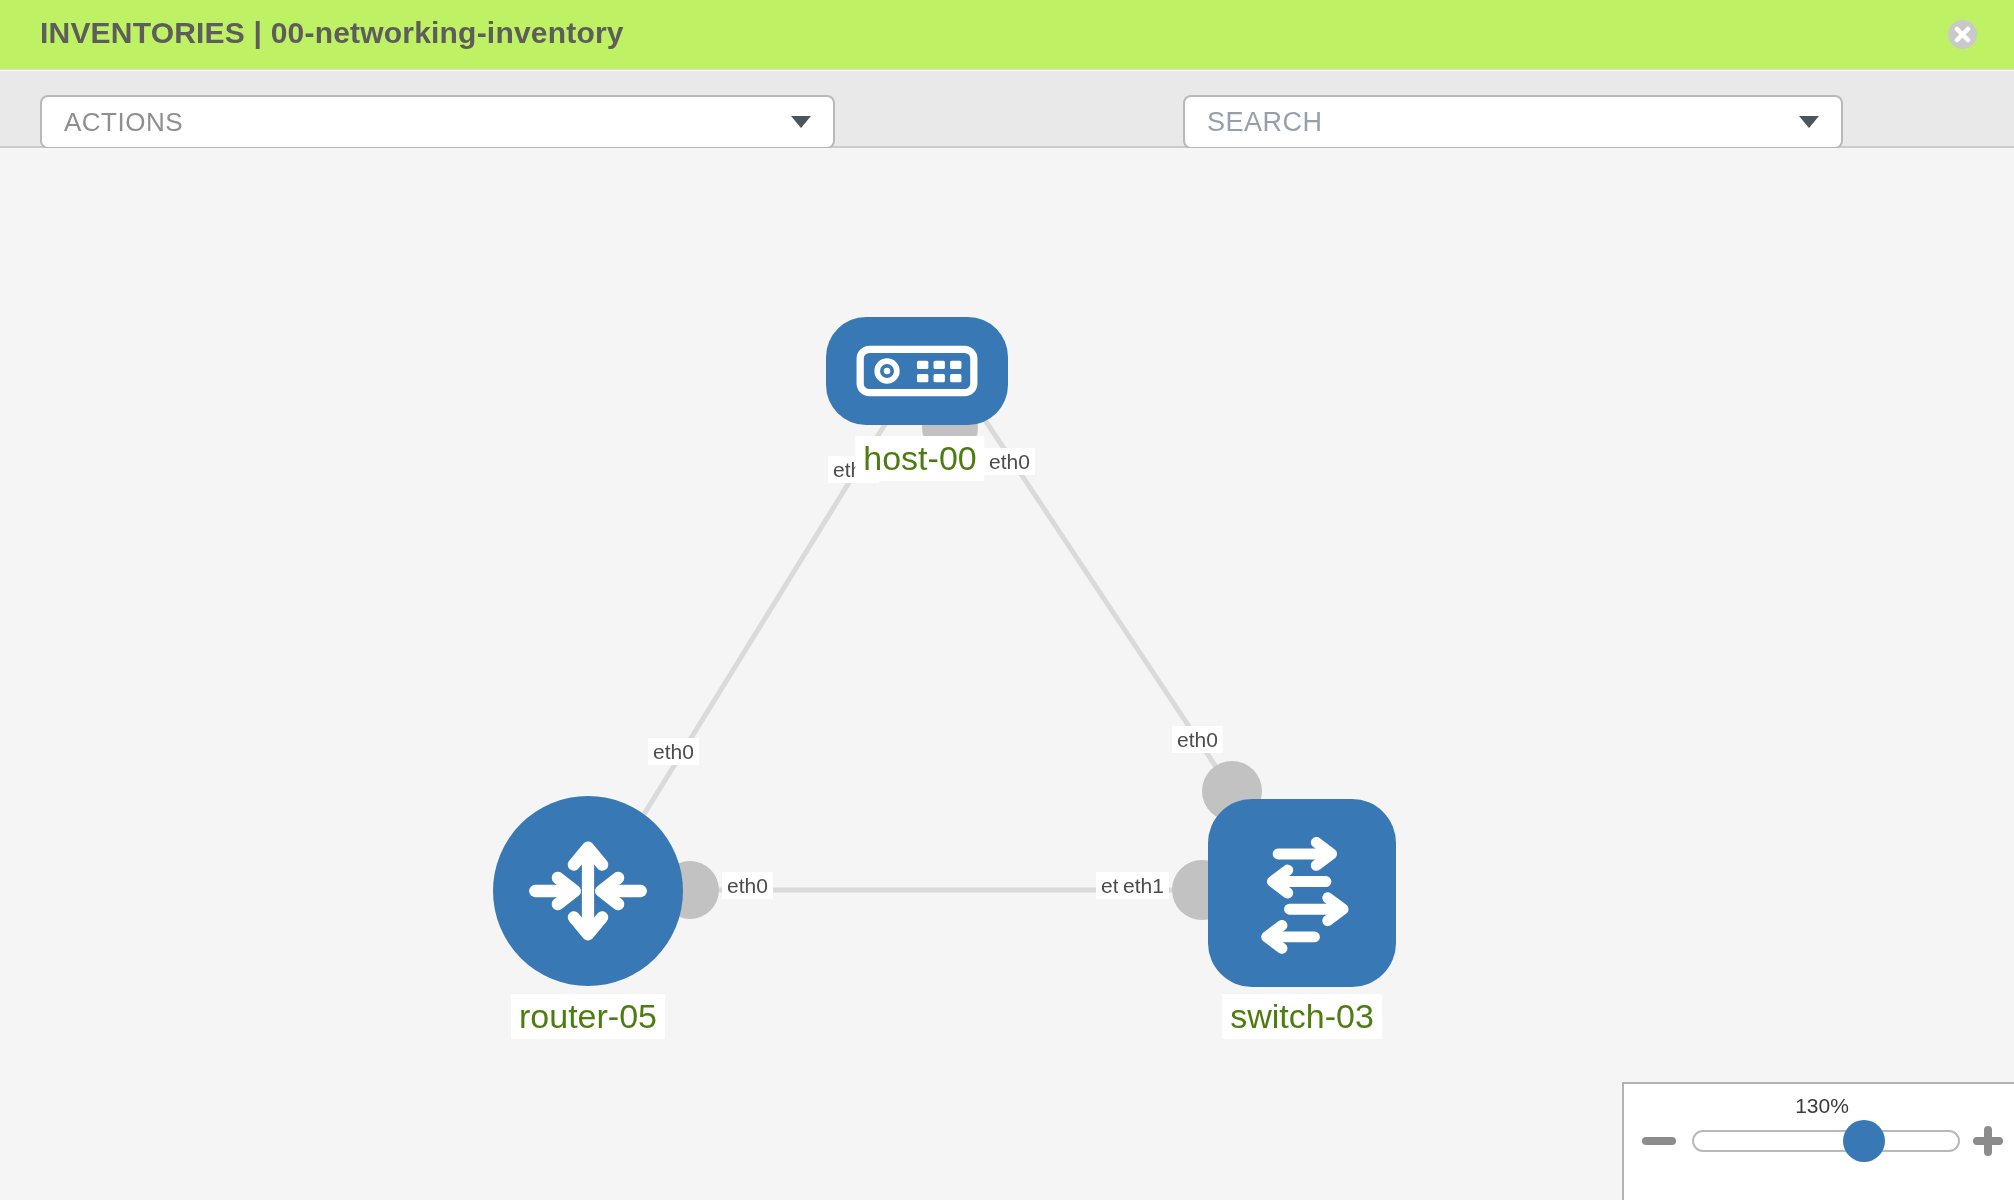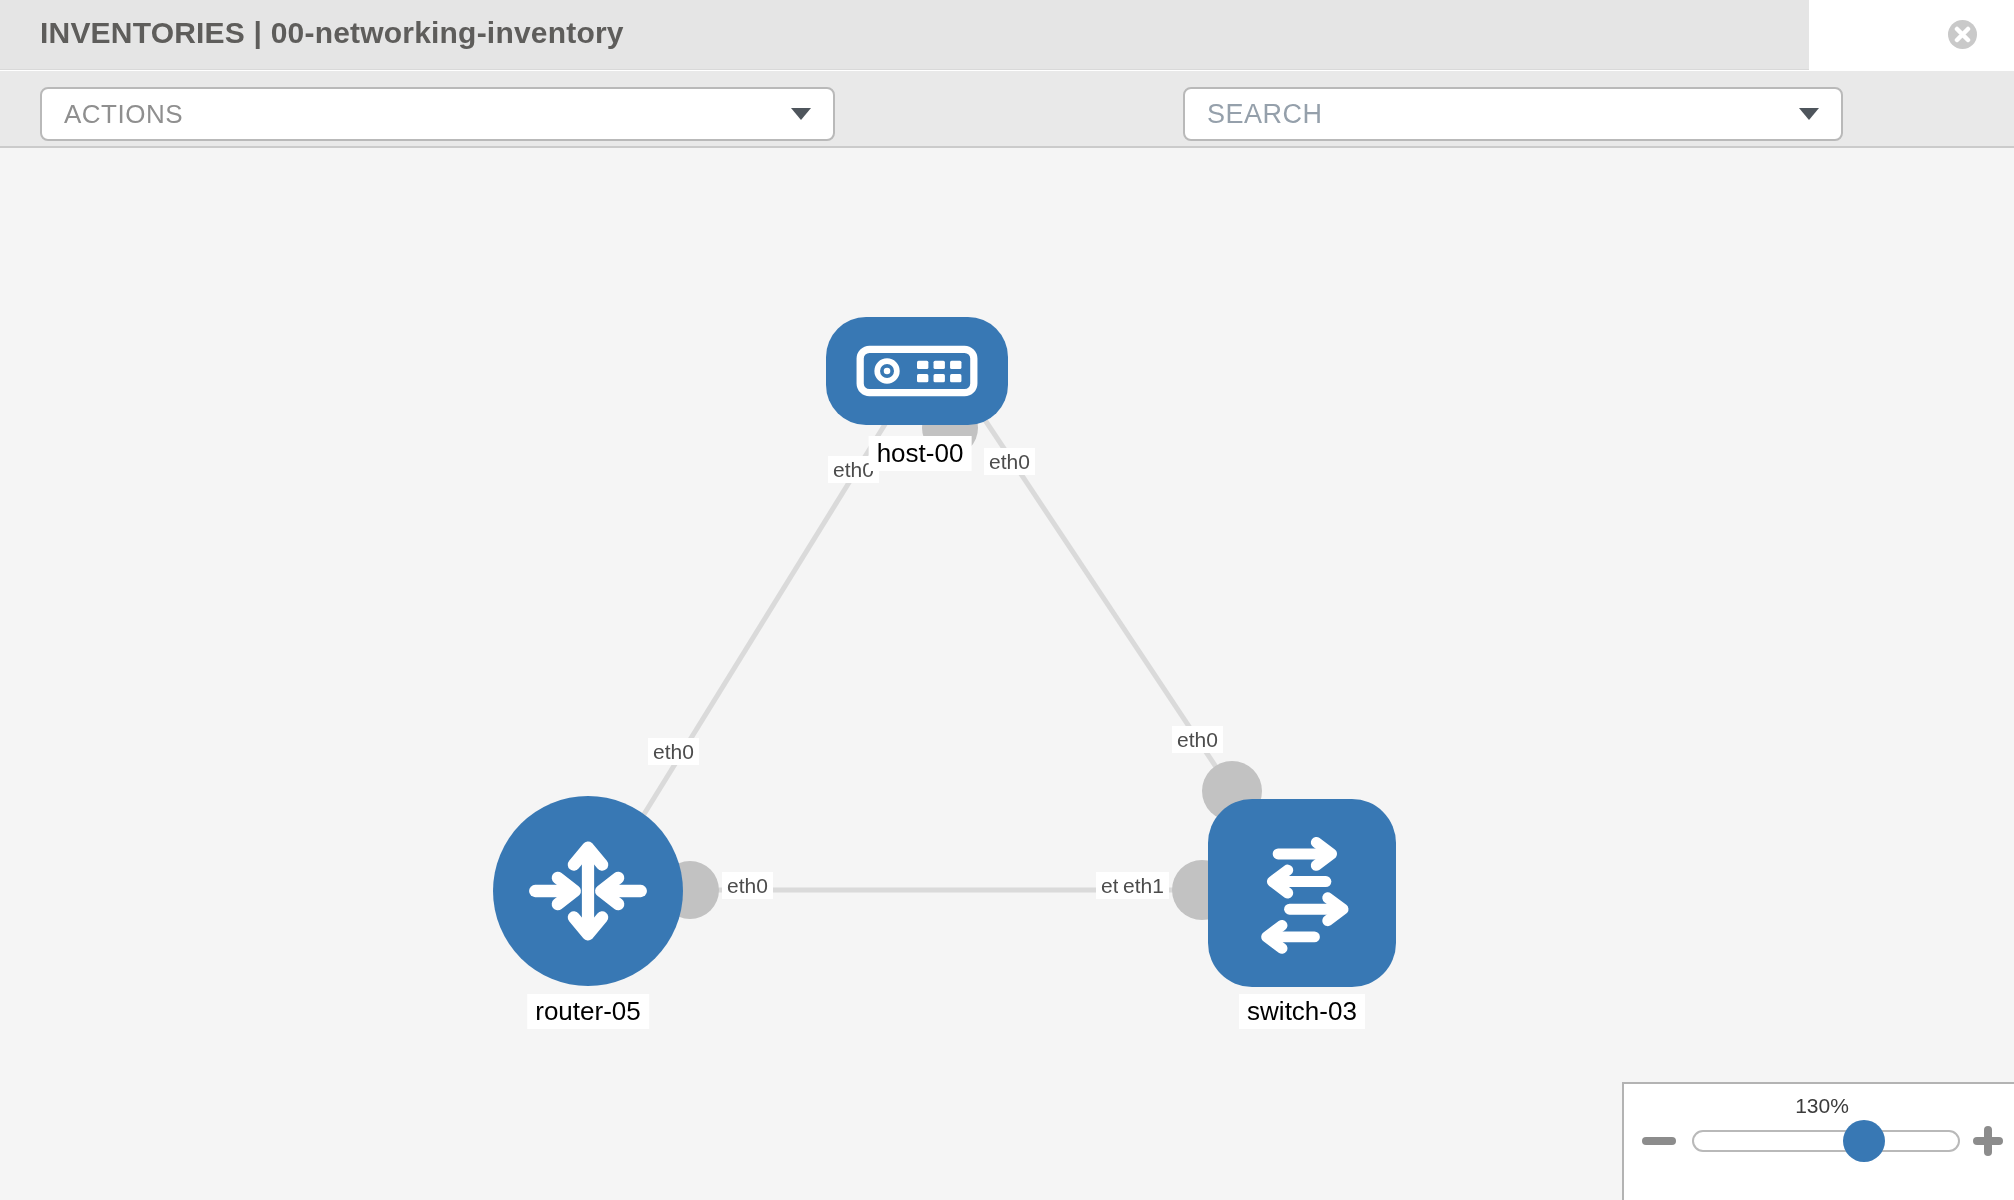--- a/index.html
+++ b/index.html
@@ -4,40 +4,40 @@
 <style>
   * { box-sizing: border-box; }
   html,body { margin:0; padding:0; }
   body {
     width:2014px; height:1200px; overflow:hidden; position:relative;
     font-family:"Liberation Sans", sans-serif; background:#ffffff;
   }
 
   
   .header {
-    position:absolute; top:0; left:0; width:1809px; height:70px;
-    background:#e5e5e5; border-bottom:1px solid #d9d9d9;
+    position:absolute; top:0; left:0; width:2014px; height:70px;
+    background:#bef264; border-bottom:1px solid #d9d9d9;
   }
   .header .title {
     position:absolute; left:40px; top:16px;
     font-size:30px; font-weight:bold; color:#5e5d5b; letter-spacing:0.2px;
   }
   .close-btn {
     position:absolute; left:1948px; top:20px; width:29px; height:29px;
     border-radius:50%; background:#c9c9c9; display:flex; align-items:center; justify-content:center;
     cursor:pointer;
   }
 
   
   .toolbar {
     position:absolute; top:71px; left:0; width:2014px; height:77px;
     background:#e9e9e9; border-bottom:2px solid #cbcbcb;
   }
   .select-box {
-    position:absolute; top:16px; height:54px; background:#fff;
+    position:absolute; top:24px; height:54px; background:#fff;
     border:2px solid #b9b9b9; border-radius:8px;
     display:flex; align-items:center; padding:0 22px; cursor:pointer;
   }
   .select-box .caret {
     margin-left:auto; width:0; height:0;
     border-left:10px solid transparent; border-right:10px solid transparent;
     border-top:12px solid #4e555c;
   }
   .actions-box { left:40px; width:795px; }
   .actions-box .sel-label { font-size:26px; color:#8f8f8f; letter-spacing:0.5px; }
@@ -60,21 +60,21 @@
   .node svg { display:block; }
   .node-host   { left:826px;  top:169px; width:182px; height:108px; border-radius:40px; }
   .node-router { left:493px;  top:648px; width:190px; height:190px; border-radius:50%;  }
   .node-switch { left:1208px; top:651px; width:188px; height:188px; border-radius:44px; }
 
   .chip {
     position:absolute; background:#ffffff; color:#4c4c4c;
     padding:1px 5px; line-height:1.2; white-space:nowrap;
   }
   .chip.if-label { font-size:21px; }
-  .chip.node-label { font-size:26px; color:#000000; transform:translateX(-50%); padding:2px 8px; }
+  .chip.node-label { font-size:34px; color:#4d7c0f; transform:translateX(-50%); padding:2px 8px; }
 
   
   .zoom-panel {
     position:absolute; left:1622px; top:934px; width:400px; height:280px;
     background:#ffffff; border:2px solid #b3b3b3;
   }
   .zoom-level {
     position:absolute; left:0; top:10px; width:396px; text-align:center;
     font-size:21px; color:#3c3c3c;
   }

